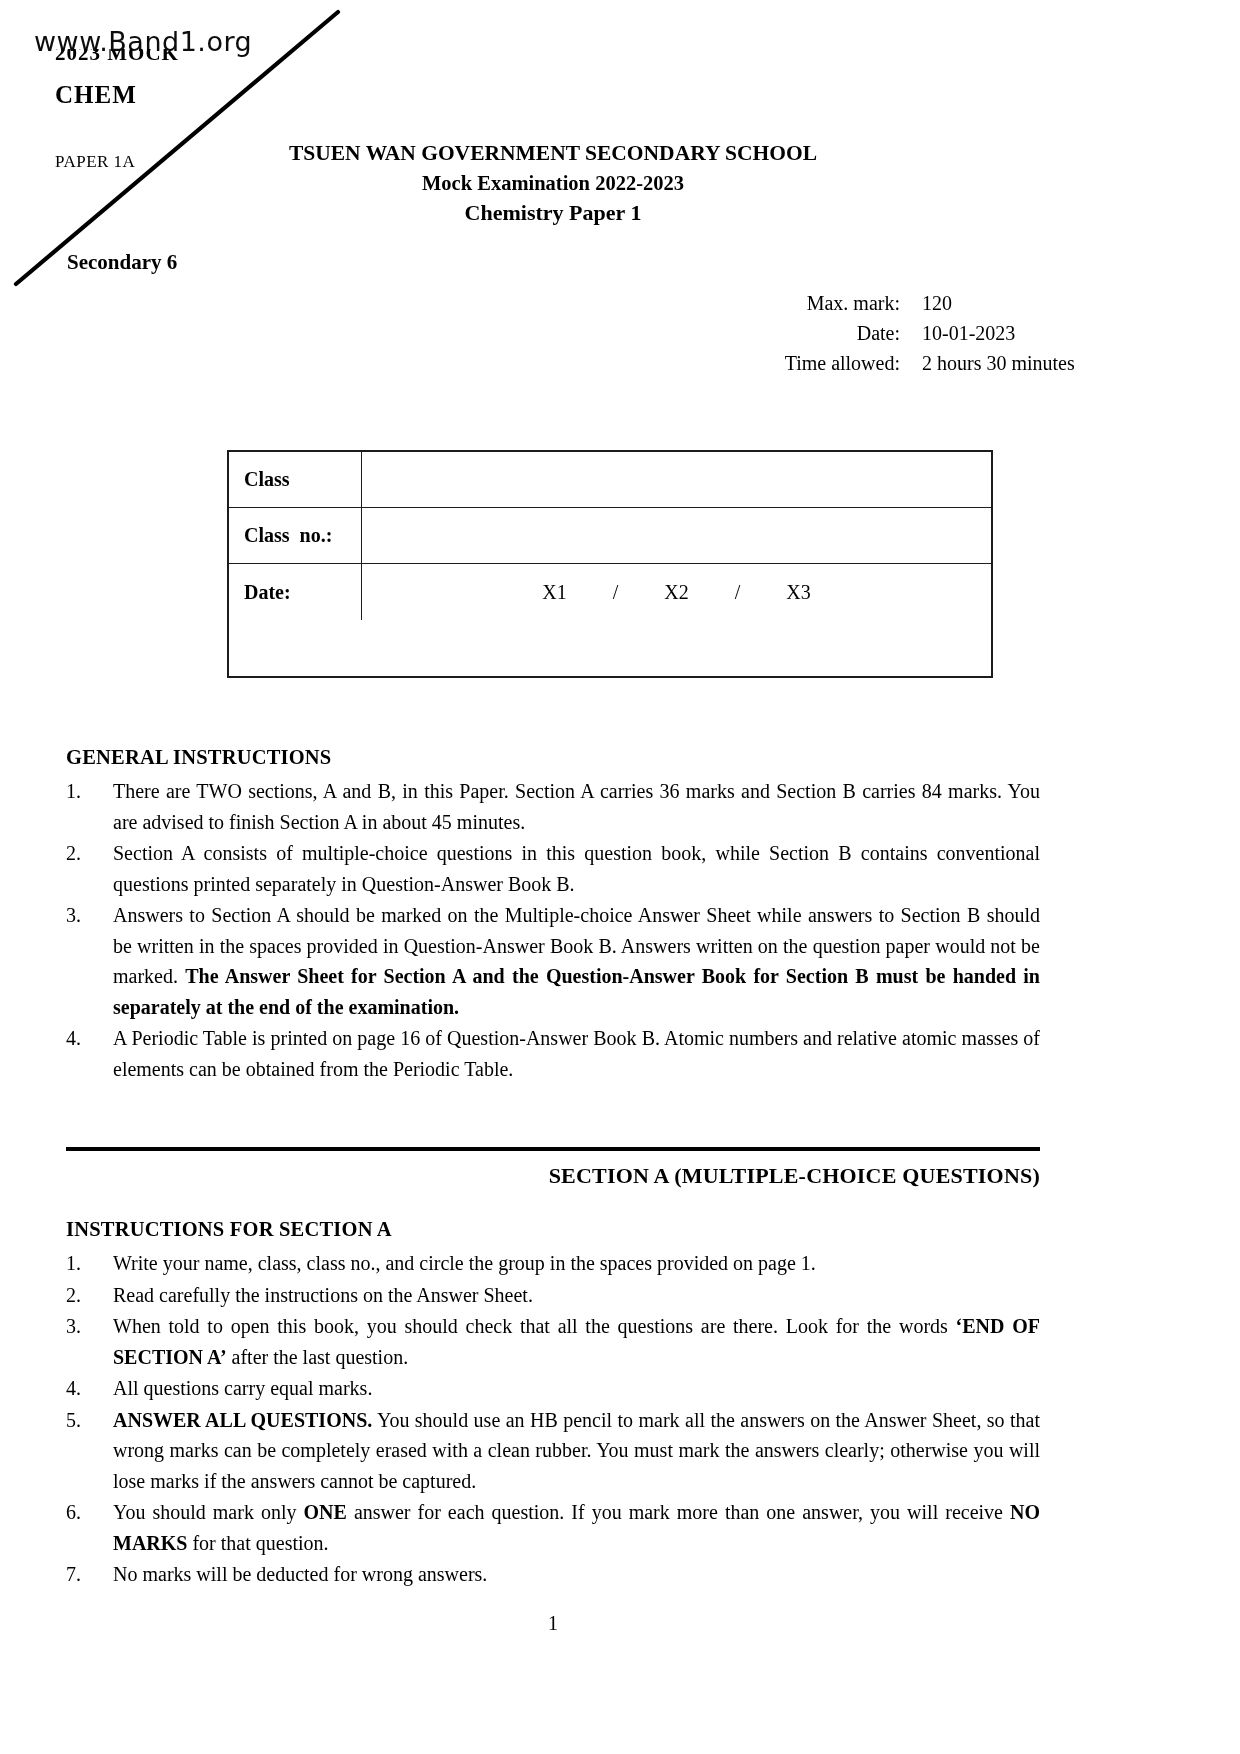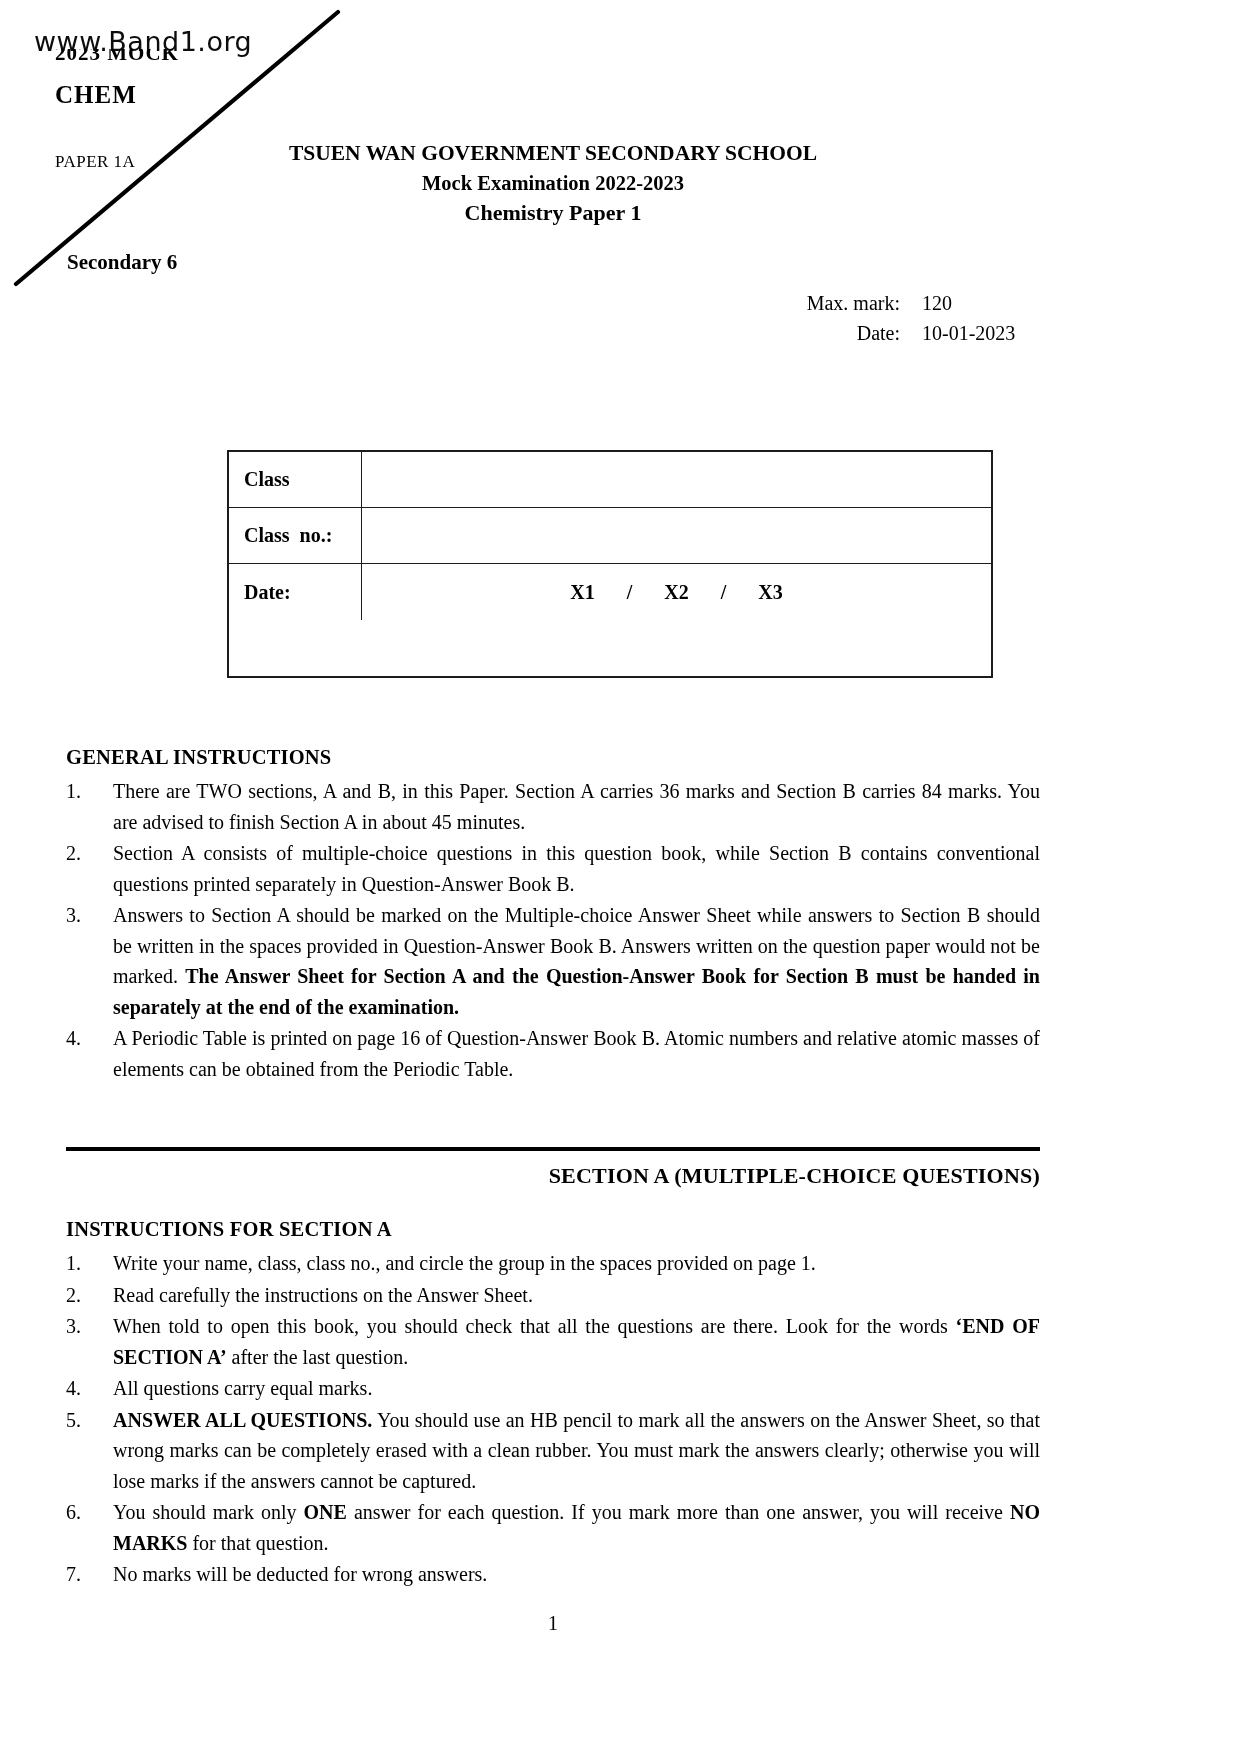--- a/index.html
+++ b/index.html
@@ -57,21 +57,21 @@
   .stu-label{
     width:133px;box-sizing:border-box;flex-shrink:0;
     border-right:1.5px solid #1c1c1c;
     font-weight:bold;font-size:20px;
     display:flex;align-items:center;padding-left:15px;
     white-space:pre-wrap;
   }
   .stu-value{flex:1;display:flex;align-items:center;}
   .group-opts{
     flex:1;display:flex;align-items:center;justify-content:center;
-    gap:32px;font-weight:bold;font-size:20px;
+    gap:46px;font-weight:normal;font-size:20px;
   }
   
   .content{position:absolute;left:66px;top:742px;width:974px;font-size:20px;}
   .sec-head{font-weight:bold;font-size:20.5px;line-height:30px;margin-bottom:4px;letter-spacing:0.2px;}
   .num-list{margin:0;padding:0;}
   .li{display:flex;line-height:30.5px;margin-bottom:1px;}
   .li .num{width:47px;flex-shrink:0;}
   .li .txt{flex:1;text-align:justify;}
   .bseg{font-weight:bold;}
   
@@ -109,20 +109,24 @@
   </div>
 
   <div class="info-block">
     <div class="info-row">
       <div class="info-label">Max. mark:</div>
       <div class="info-value">120</div>
     </div>
     <div class="info-row">
       <div class="info-label">Date:</div>
       <div class="info-value">10-01-2023</div>
+    </div>
+    <div class="info-row">
+      <div class="info-label">Time allowed:</div>
+      <div class="info-value">2 hours 30 minutes</div>
     </div>
   </div>
 
   <div class="stu-table">
     <div class="stu-row">
       <div class="stu-label">Class</div>
       <div class="stu-value"></div>
     </div>
     <div class="stu-row">
       <div class="stu-label">Class  no.:</div>

